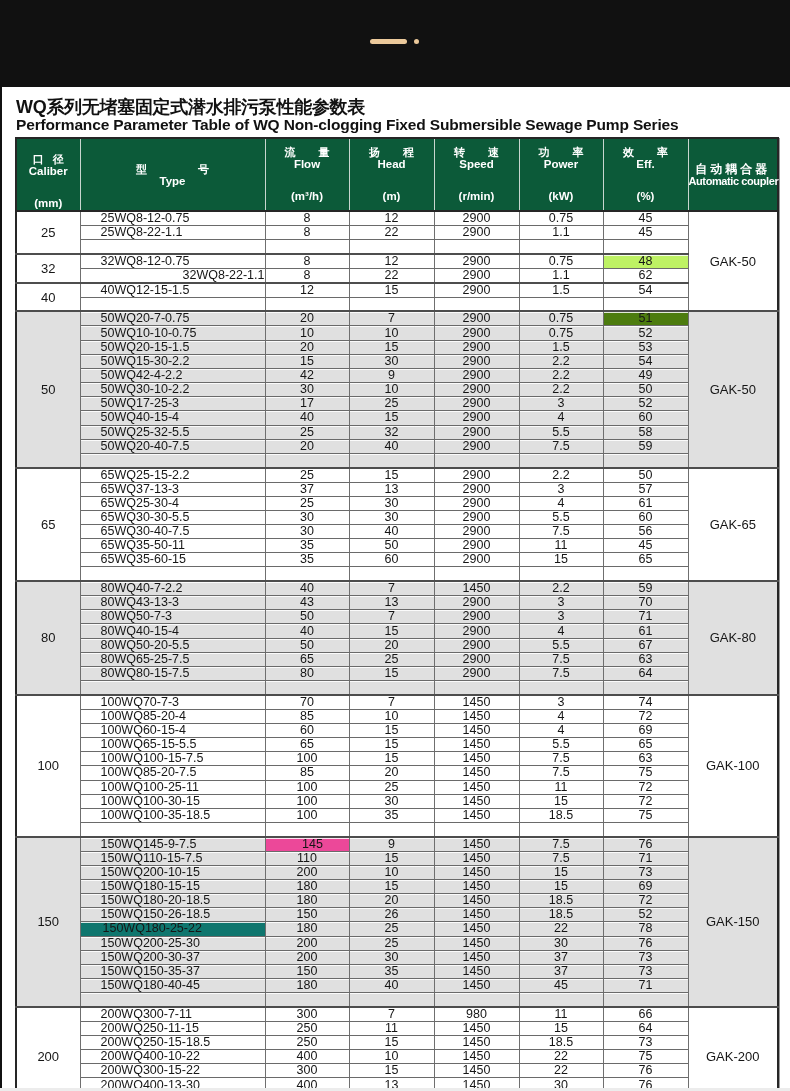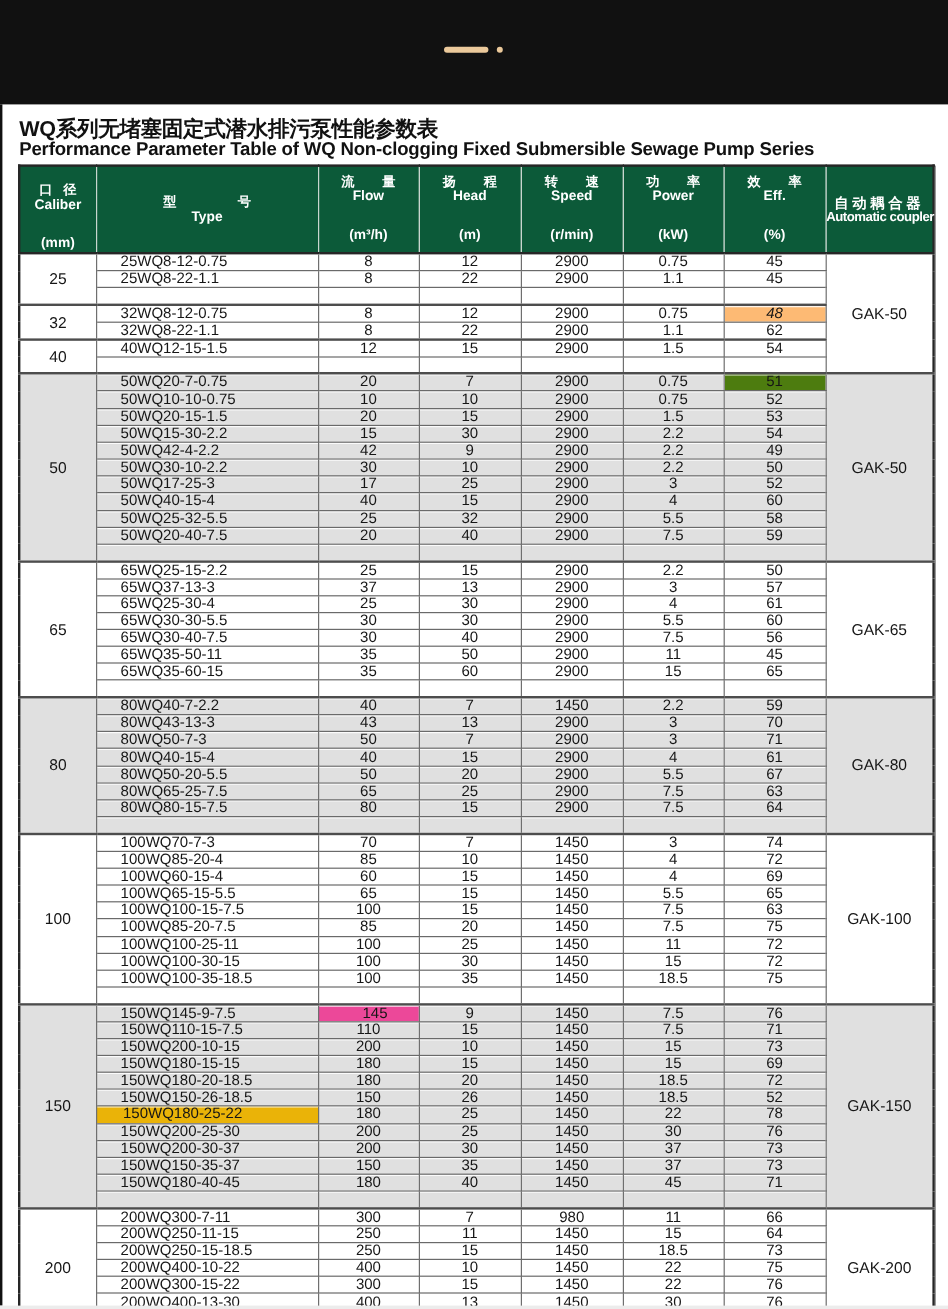--- a/index.html
+++ b/index.html
@@ -158,24 +158,24 @@
         <td class="cell cell-power" style="background: rgb(255, 255, 255);"></td>
         <td class="cell cell-eff" style="background: rgb(255, 255, 255);"></td>
       </tr>
       <tr class="data-row grp-start">
         <td class="caliber" rowspan="2" style="background: rgb(255, 255, 255);">32</td>
         <td class="cell cell-type" style="background: rgb(255, 255, 255);">32WQ8-12-0.75</td>
         <td class="cell cell-flow" style="background: rgb(255, 255, 255);">8</td>
         <td class="cell cell-head" style="background: rgb(255, 255, 255);">12</td>
         <td class="cell cell-speed" style="background: rgb(255, 255, 255);">2900</td>
         <td class="cell cell-power" style="background: rgb(255, 255, 255);">0.75</td>
-        <td class="cell cell-eff" style="background: #fdba74; font-style: italic;">48</td>
-      </tr>
-      <tr class="data-row">
-        <td class="cell cell-type" style="background: rgb(255, 255, 255);">32WQ8-22-1.1</td>
+        <td class="cell cell-eff" style="background: #bef264;">48</td>
+      </tr>
+      <tr class="data-row">
+        <td class="cell cell-type" style="background: rgb(255, 255, 255); text-align: right;">32WQ8-22-1.1</td>
         <td class="cell cell-flow" style="background: rgb(255, 255, 255);">8</td>
         <td class="cell cell-head" style="background: rgb(255, 255, 255);">22</td>
         <td class="cell cell-speed" style="background: rgb(255, 255, 255);">2900</td>
         <td class="cell cell-power" style="background: rgb(255, 255, 255);">1.1</td>
         <td class="cell cell-eff" style="background: rgb(255, 255, 255);">62</td>
       </tr>
       <tr class="data-row grp-start">
         <td class="caliber" rowspan="2" style="background: rgb(255, 255, 255);">40</td>
         <td class="cell cell-type" style="background: rgb(255, 255, 255);">40WQ12-15-1.5</td>
         <td class="cell cell-flow" style="background: rgb(255, 255, 255);">12</td>
@@ -540,21 +540,21 @@
       </tr>
       <tr class="data-row">
         <td class="cell cell-type" style="background: rgb(224, 224, 224);">150WQ150-26-18.5</td>
         <td class="cell cell-flow" style="background: rgb(224, 224, 224);">150</td>
         <td class="cell cell-head" style="background: rgb(224, 224, 224);">26</td>
         <td class="cell cell-speed" style="background: rgb(224, 224, 224);">1450</td>
         <td class="cell cell-power" style="background: rgb(224, 224, 224);">18.5</td>
         <td class="cell cell-eff" style="background: rgb(224, 224, 224);">52</td>
       </tr>
       <tr class="data-row">
-        <td class="cell cell-type" style="background: #eab308; padding-left: 22px;">150WQ180-25-22</td>
+        <td class="cell cell-type" style="background: #0f766e; padding-left: 22px;">150WQ180-25-22</td>
         <td class="cell cell-flow" style="background: rgb(224, 224, 224);">180</td>
         <td class="cell cell-head" style="background: rgb(224, 224, 224);">25</td>
         <td class="cell cell-speed" style="background: rgb(224, 224, 224);">1450</td>
         <td class="cell cell-power" style="background: rgb(224, 224, 224);">22</td>
         <td class="cell cell-eff" style="background: rgb(224, 224, 224);">78</td>
       </tr>
       <tr class="data-row">
         <td class="cell cell-type" style="background: rgb(224, 224, 224);">150WQ200-25-30</td>
         <td class="cell cell-flow" style="background: rgb(224, 224, 224);">200</td>
         <td class="cell cell-head" style="background: rgb(224, 224, 224);">25</td>

